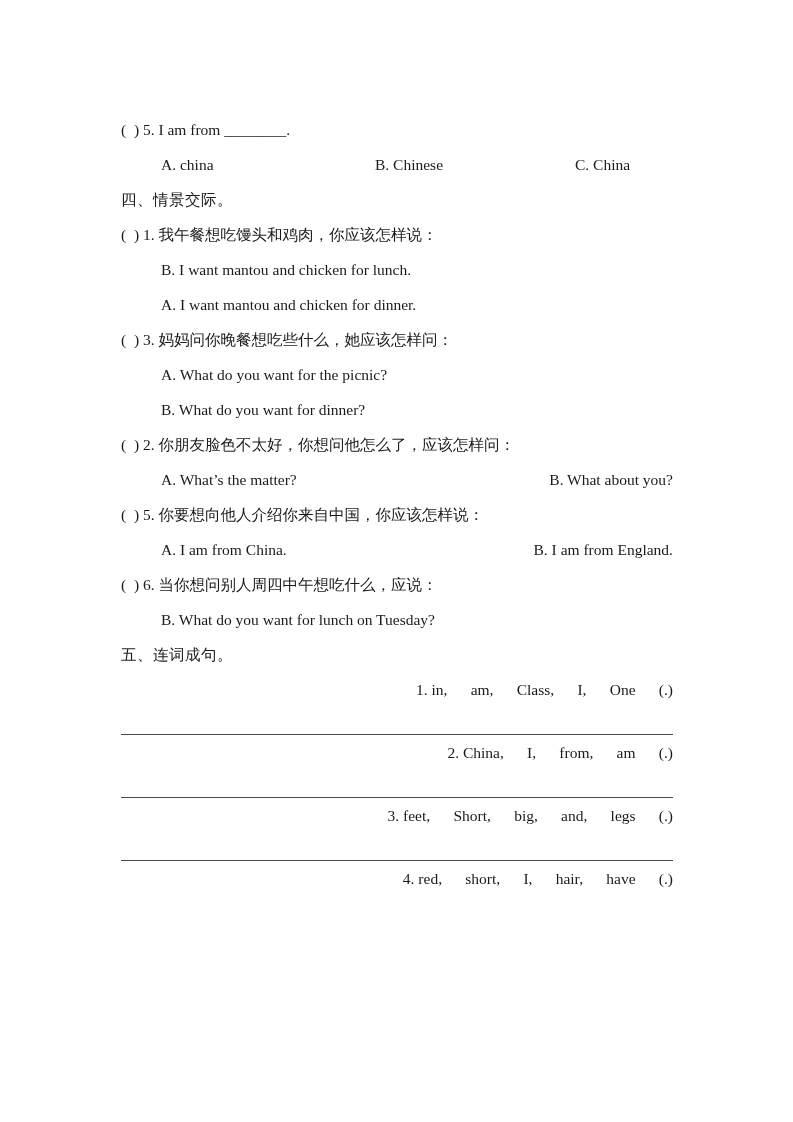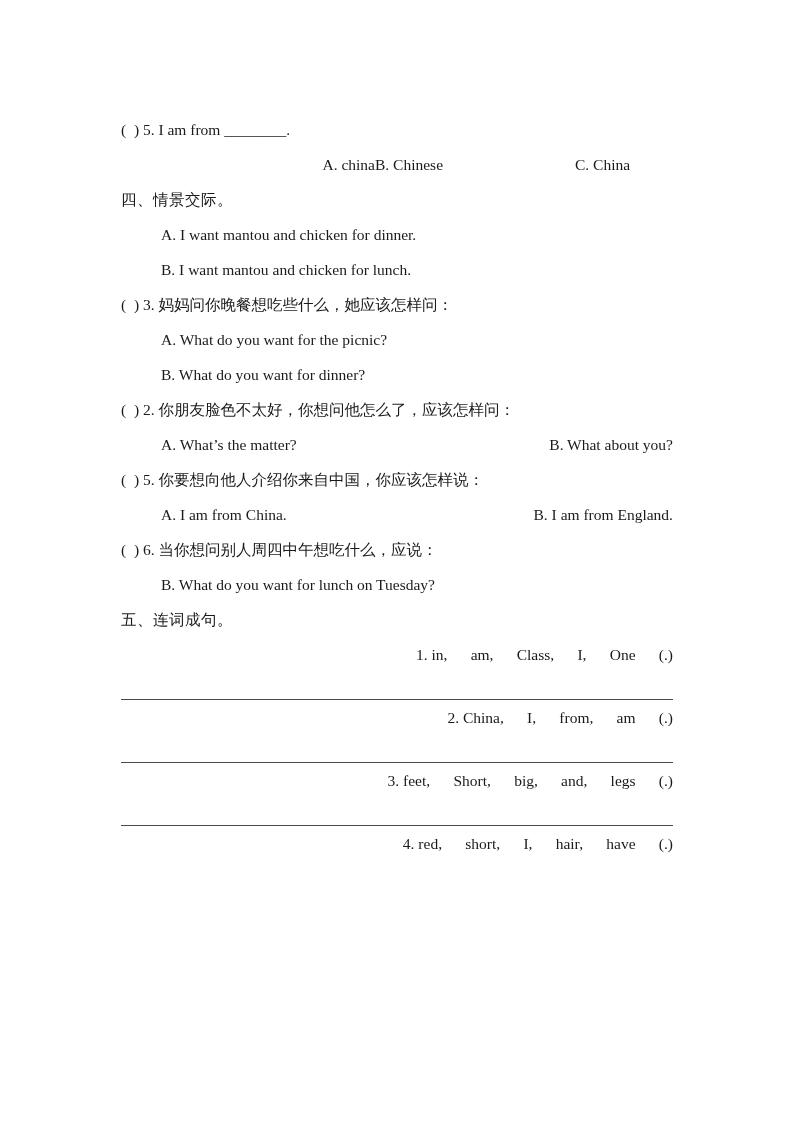--- a/index.html
+++ b/index.html
@@ -18,21 +18,21 @@
   }
   .line {
     line-height: 35px;
     min-height: 35px;
     white-space: pre-wrap;
   }
   .indent { padding-left: 40px; }
   .title { letter-spacing: 0.5px; }
   
   .opts3 { display: flex; }
-  .opts3 .o1 { padding-left: 40px; width: 254px; white-space: pre-wrap; text-align: right; }
+  .opts3 .o1 { padding-left: 40px; width: 254px; white-space: pre-wrap; }
   .opts3 .o2 { width: 200px; white-space: pre-wrap; }
   .opts3 .o3 { flex: 1; white-space: pre-wrap; }
   
   .opts2 { display: flex; }
   .opts2 .o1 { padding-left: 40px; width: 339px; white-space: pre-wrap; }
   .opts2 .o2 { flex: 1; white-space: pre-wrap; text-align: right; }
   
   .answer-line {
     height: 28px;
     border-bottom: 1.5px solid #4a4a4a;
@@ -50,22 +50,23 @@
       <span class="o1">A. china</span>
       <span class="o2">B. Chinese</span>
       <span class="o3">C. China</span>
     </div>
   </div>
 
   <div>
     <div class="line title">四、情景交际。</div>
 
     <div>
+      <div class="line">(  ) 1. 我午餐想吃馒头和鸡肉，你应该怎样说：</div>
+      <div class="line indent">B. I want mantou and chicken for lunch.</div>
       <div class="line indent">A. I want mantou and chicken for dinner.</div>
-      <div class="line indent">B. I want mantou and chicken for lunch.</div>
     </div>
 
 
     <div>
       <div class="line">(  ) 3. 妈妈问你晚餐想吃些什么，她应该怎样问：</div>
       <div class="line indent">A. What do you want for the picnic?</div>
       <div class="line indent">B. What do you want for dinner?</div>
     </div>
 
     <div>

